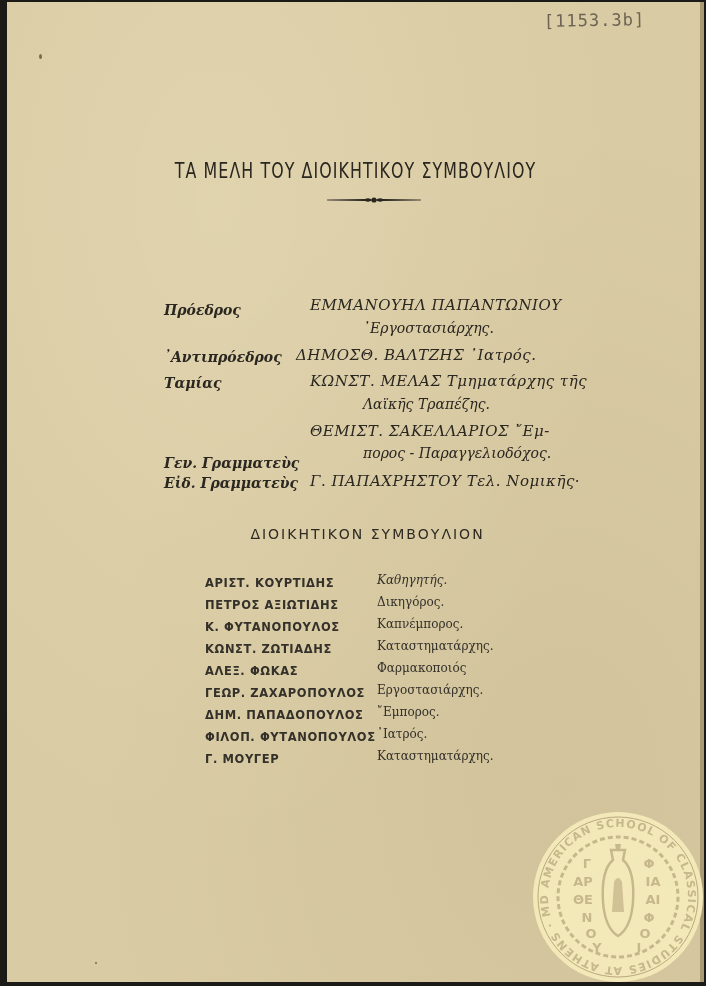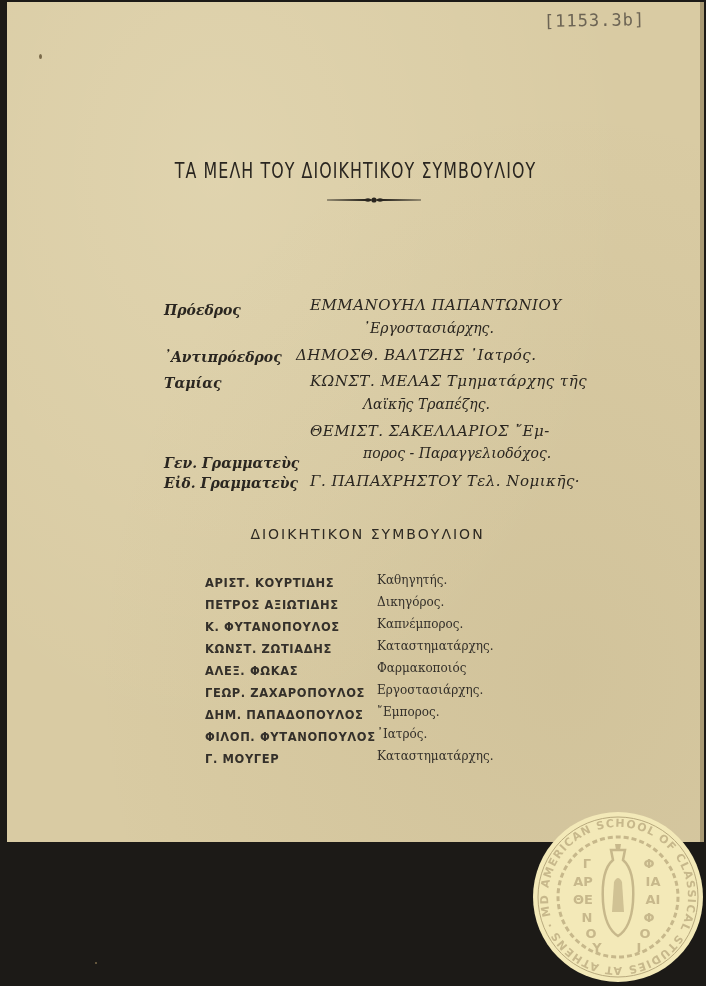--- a/index.html
+++ b/index.html
@@ -3,21 +3,21 @@
 <meta charset="utf-8">
 <style>
   html, body { margin: 0; padding: 0; }
   body {
     width: 706px; height: 986px; overflow: hidden;
     background: #1c1a17;
     position: relative;
     font-family: "DejaVu Serif", serif;
   }
   .page {
-    position: absolute; left: 7px; top: 2px; width: 697px; height: 840px;
+    position: absolute; left: 7px; top: 2px; width: 697px; height: 980px;
     background: #d9cba3;
     background-image:
       radial-gradient(ellipse at 30% 20%, rgba(255,250,225,0.18), rgba(0,0,0,0) 60%),
       radial-gradient(ellipse at 80% 80%, rgba(120,100,60,0.08), rgba(0,0,0,0) 60%);
   }
   .right-edge {
     position: absolute; right: 0; top: 0; width: 4px; height: 100%;
     background: #a99a74;
   }
   .shelfmark {
@@ -120,21 +120,21 @@
 
   <div>
     <div class="officer-role" style="top:473px;">Εἰδ. Γραμματεὺς</div>
     <div class="officer-line officer-name" style="left:303px;top:470px;">Γ. ΠΑΠΑΧΡΗΣΤΟΥ Τελ. Νομικῆς·</div>
   </div>
 
   <div class="section-heading council-heading">ΔΙΟΙΚΗΤΙΚΟΝ ΣΥΜΒΟΥΛΙΟΝ</div>
 
   <div>
     <div class="member-name" style="top:574px;">ΑΡΙΣΤ. ΚΟΥΡΤΙΔΗΣ</div>
-    <div class="member-prof" style="top:571px;">Καθηγητής.</div>
+    <div class="member-prof" style="top:571px;font-style:italic;">Καθηγητής.</div>
   </div>
   <div>
     <div class="member-name" style="top:596px;">ΠΕΤΡΟΣ ΑΞΙΩΤΙΔΗΣ</div>
     <div class="member-prof" style="top:593px;">Δικηγόρος.</div>
   </div>
   <div>
     <div class="member-name" style="top:618px;">Κ. ΦΥΤΑΝΟΠΟΥΛΟΣ</div>
     <div class="member-prof" style="top:615px;">Καπνέμπορος.</div>
   </div>
   <div>

